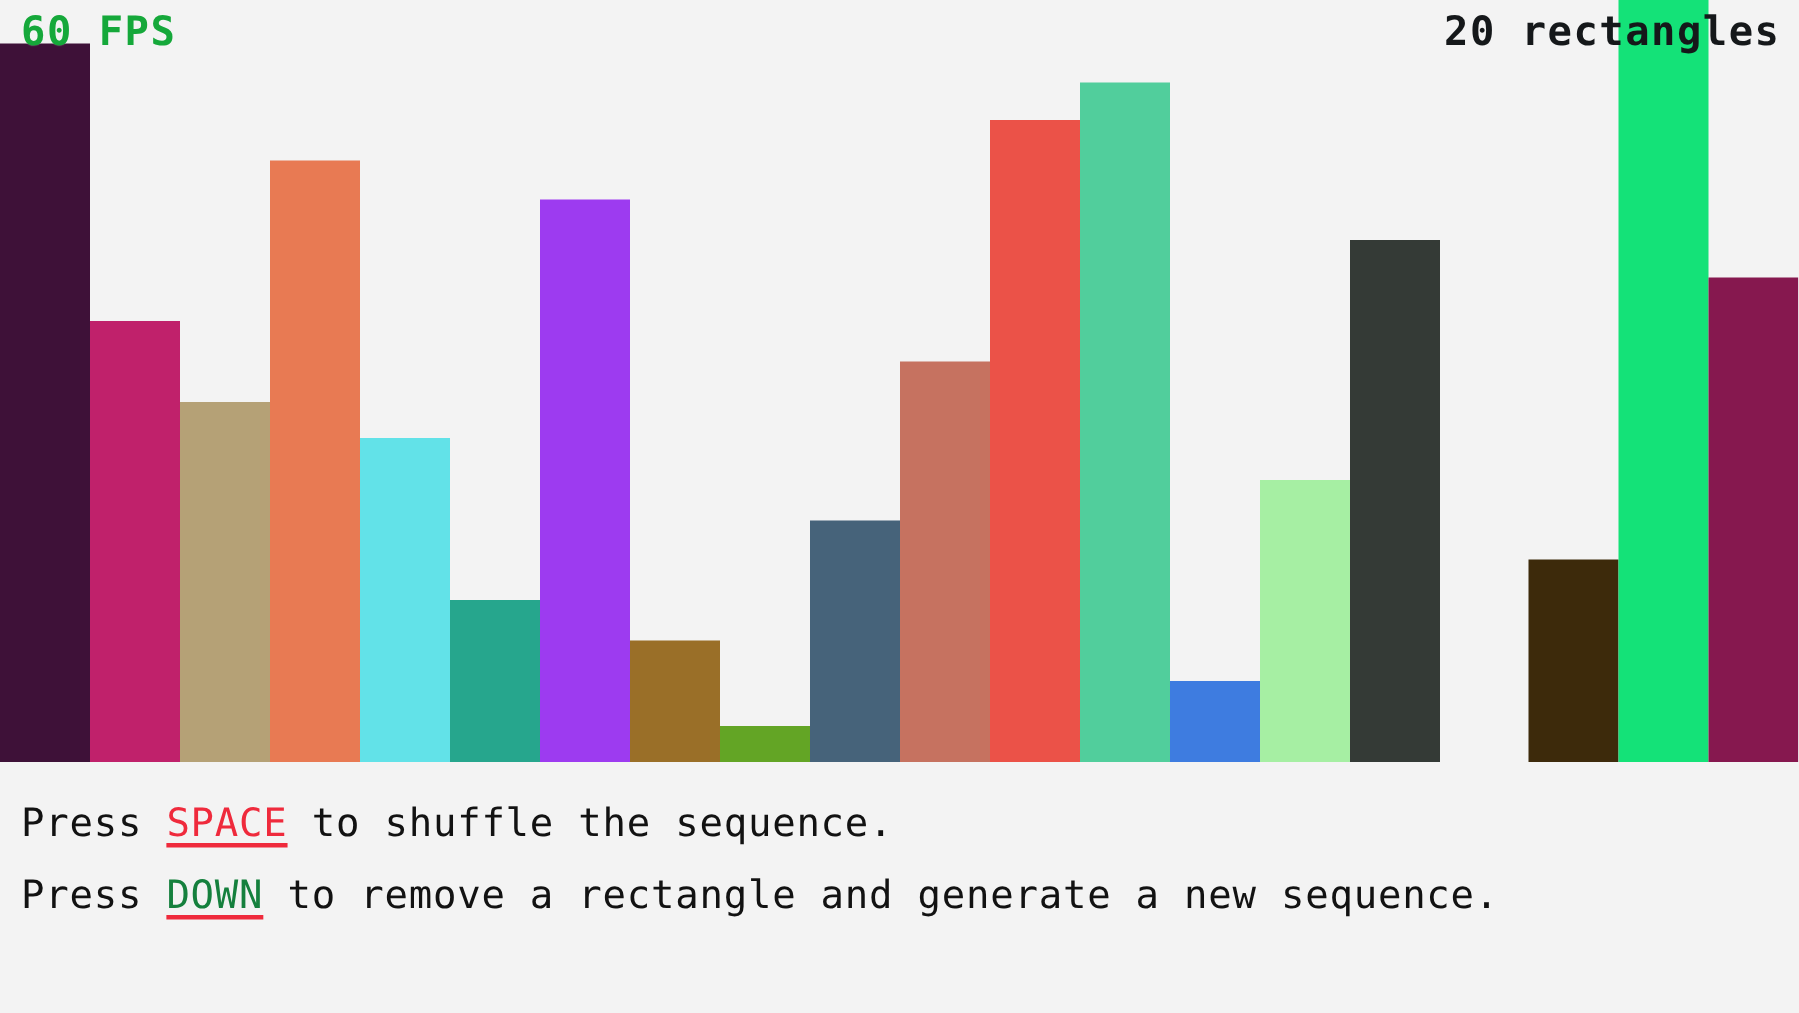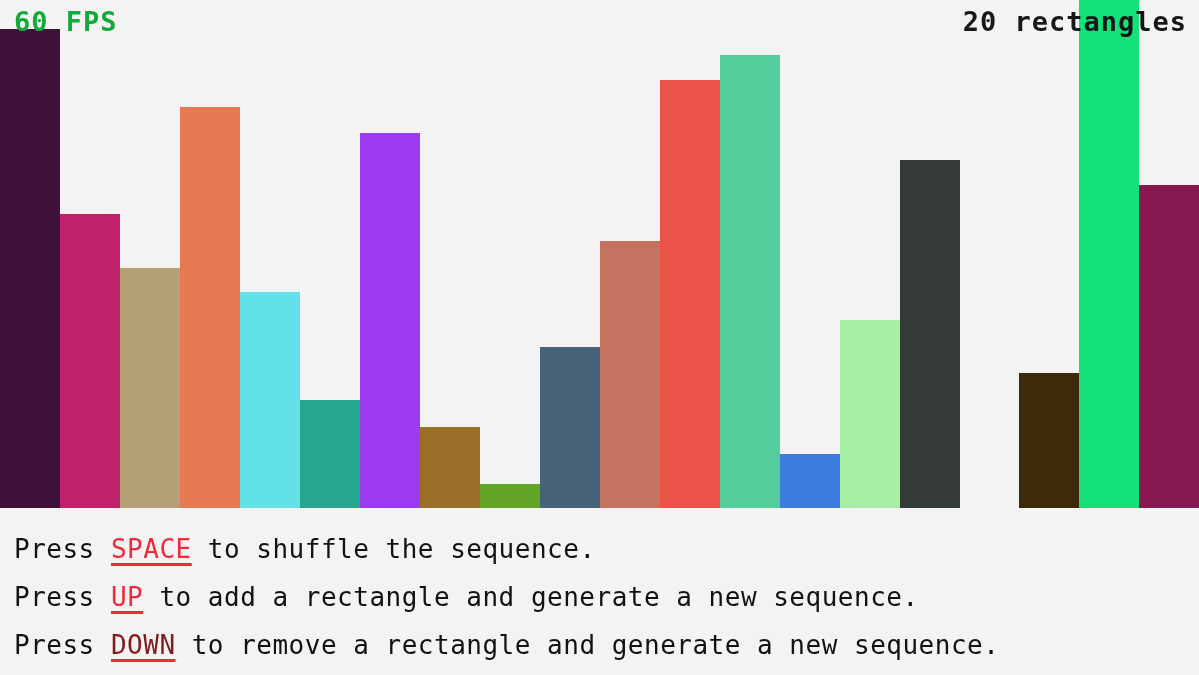--- a/index.html
+++ b/index.html
@@ -115,17 +115,16 @@
       <div class="bar" style="left: 1079px; width: 60px; height: 508px; bottom: 1px; background: rgb(20, 226, 120);"></div>
       <div class="bar" style="left: 1139px; width: 60px; height: 323px; bottom: 1px; background: rgb(134, 24, 79);"></div>
     </div>
 
   <div class="hud" id="fps-counter" style="color: rgb(21, 168, 58);">60 FPS</div>
 
   <div class="hud" id="rect-count" style="color: rgb(21, 24, 26);">20 rectangles</div>
 
   <div id="instructions">
       <div class="instruction-line"><span>Press </span><span class="key" style="color: rgb(239, 42, 60); text-decoration-color: rgb(239, 42, 60);">SPACE</span><span> to shuffle the sequence.</span></div>
-      <div class="instruction-line"><span>Press </span><span class="key" style="color: rgb(239, 42, 60); text-decoration-color: rgb(239, 42, 60);">UP</span><span> to add a rectangle and generate a new sequence.</span></div>
-      <div class="instruction-line"><span>Press </span><span class="key" style="color: #7f1d1d; text-decoration-color: rgb(239, 42, 60);">DOWN</span><span> to remove a rectangle and generate a new sequence.</span></div>
+      <div class="instruction-line"><span>Press </span><span class="key" style="color: #15803d; text-decoration-color: rgb(239, 42, 60);">DOWN</span><span> to remove a rectangle and generate a new sequence.</span></div>
     </div>
 
 </div>
 
 </body></html>

